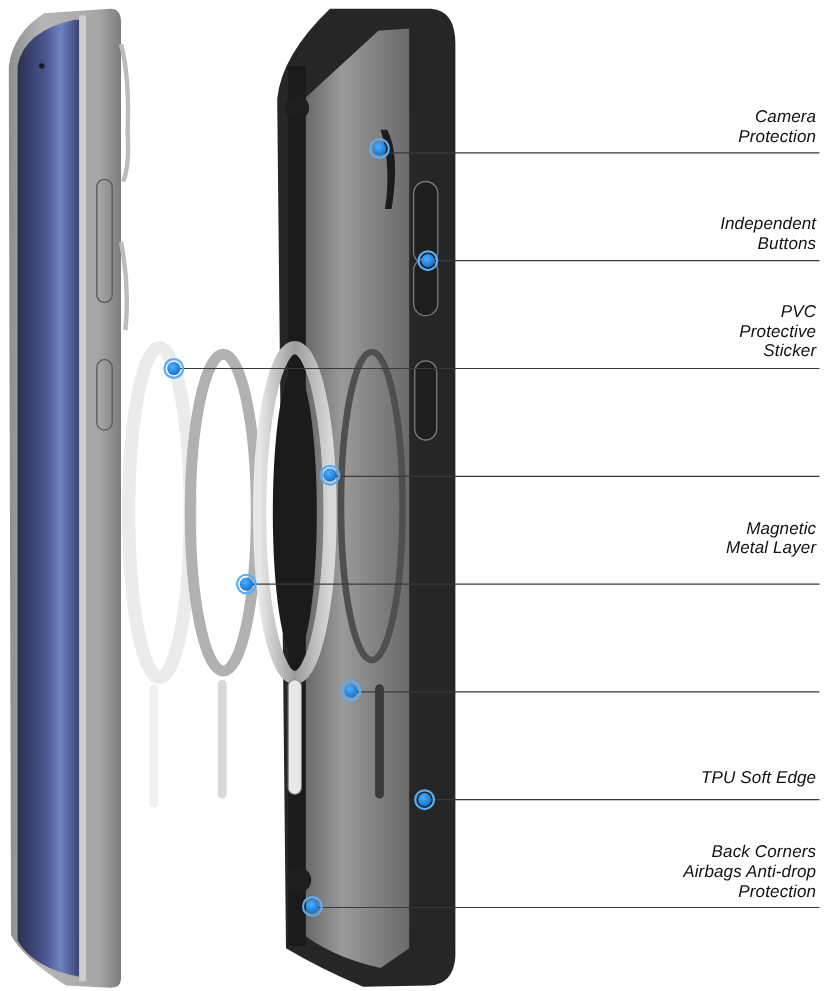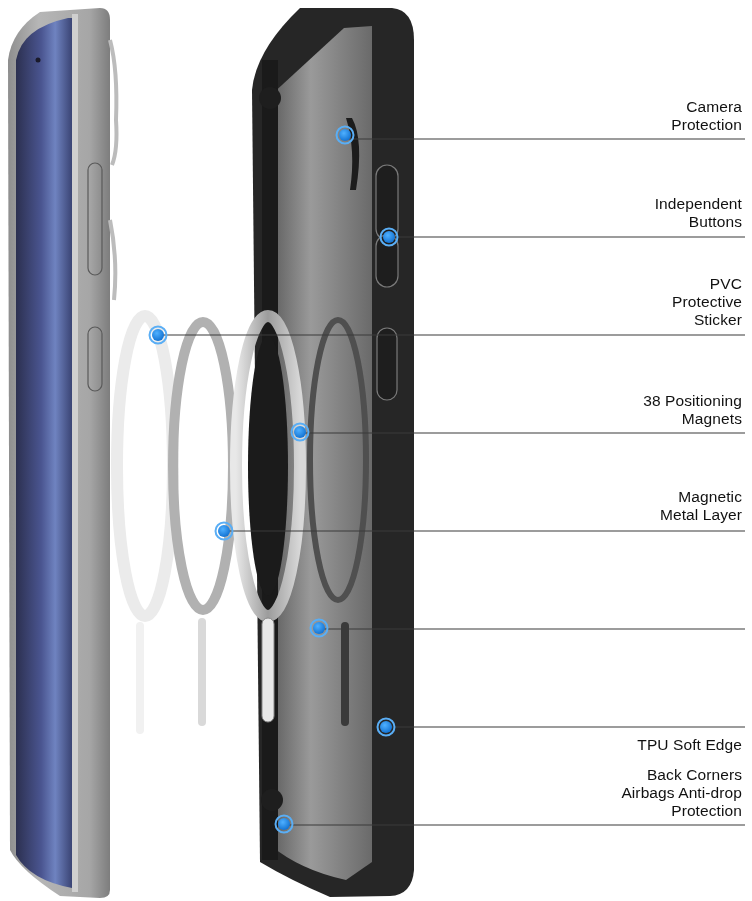--- a/index.html
+++ b/index.html
@@ -1,17 +1,17 @@
 <!DOCTYPE html>
 <html><head>
 <meta charset="utf-8">
 <style>
   html,body{margin:0;padding:0;background:#ffffff;}
   body{width:752px;height:901px;position:relative;overflow:hidden;font-family:"Liberation Sans",sans-serif;}
-  .stage{position:absolute;left:0;top:0;width:752px;height:901px;}
+  .stage{position:absolute;left:0;top:0;width:752px;height:901px;font-style:italic;}
   svg.art{position:absolute;left:0;top:0;}
   .label{position:absolute;right:10px;text-align:right;color:#111111;font-size:15.5px;line-height:18px;font-weight:400;letter-spacing:0.1px;white-space:pre-line;}
 </style>
 </head>
 <body>
 
 <div class="stage">
   <svg class="art" width="752" height="901" viewBox="0 0 752 901">
     <defs>
       <linearGradient id="screenGrad" x1="0" y1="0" x2="1" y2="0">
@@ -132,21 +132,19 @@
     </g>
   </svg>
 
   <div class="label" style="top:98px;">Camera
 Protection</div>
   <div class="label" style="top:195px;">Independent
 Buttons</div>
   <div class="label" style="top:275px;">PVC
 Protective
 Sticker</div>
-  <div class="label" style="top:392px;">38 Positioning
-Magnets</div>
-  <div class="label" style="top:488px;">Magnetic
+  <div class="label" style="top:472px;">Magnetic
 Metal Layer</div>
-  <div class="label" style="top:736px;margin-left:28px;">TPU Soft Edge</div>
+  <div class="label" style="top:699px;margin-left:28px;">TPU Soft Edge</div>
   <div class="label" style="top:766px;">Back Corners
 Airbags Anti-drop
 Protection</div>
 </div>
 
 </body></html>

